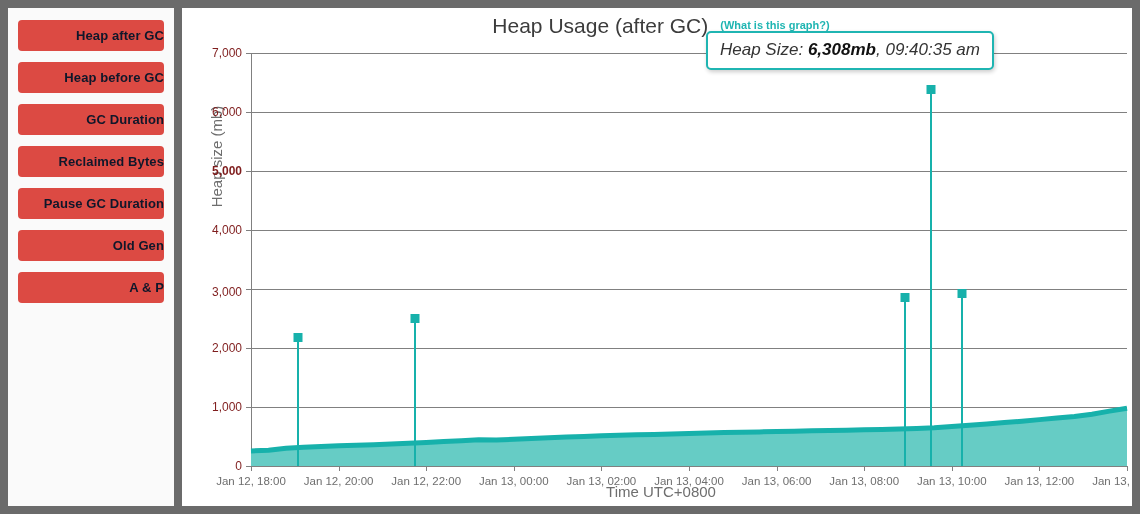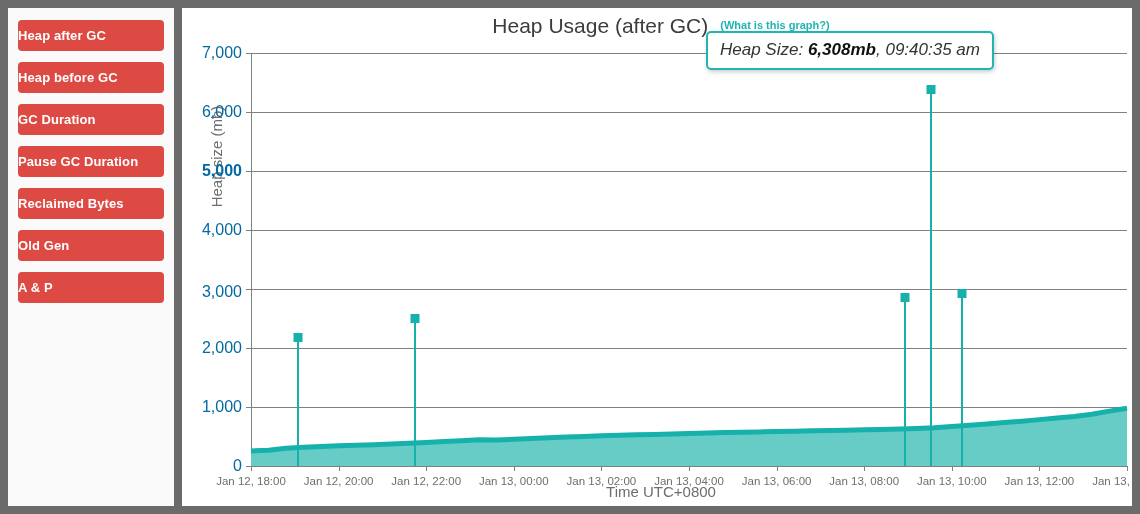--- a/index.html
+++ b/index.html
@@ -23,25 +23,25 @@
     background:#fafafa;
     border-right:8px solid #6b6b6b;
     box-sizing:border-box;
   }
   .btn-list{padding:12px 10px 0 10px;}
   .nav-btn{
     display:block;width:100%;box-sizing:border-box;
     height:31px;line-height:31px;
     margin-bottom:11px;
     background:#dc4a43;
-    color:#ffffff;
+    color:#0f172a;
     border:none;border-radius:4px;
     font-family:"Liberation Sans",sans-serif;
     font-size:13px;font-weight:bold;
-    text-align:left;
+    text-align:right;
     cursor:pointer;
     letter-spacing:.1px;
     padding:0;
   }
 
   
   .chart-panel{
     position:absolute;left:182px;top:0;right:0;bottom:0;
     background:#ffffff;
     overflow:hidden;
@@ -95,21 +95,21 @@
     background:#808080;
   }
   .yaxis-line{
     position:absolute;left:0;top:0;width:1px;height:100%;
     background:#808080;
   }
   .ytick-label{
     position:absolute;
     right:100%;margin-right:9px;
     transform:translateY(-50%);
-    font-size:16px;color:#0369a1;
+    font-size:12px;color:#7f1d1d;
     white-space:nowrap;
   }
   .ytick-mark{
     position:absolute;left:-5px;width:6px;height:1px;background:#808080;
   }
   .xtick-mark{
     position:absolute;top:100%;width:1px;height:5px;background:#808080;
   }
   .xtick-label{
     position:absolute;top:100%;margin-top:9px;
@@ -151,22 +151,22 @@
 <body>
 
 <div id="root">
   <div class="page">
 
     <div class="sidebar">
       <div class="btn-list" id="sidebar-buttons">
           <button class="nav-btn">Heap after GC</button>
           <button class="nav-btn">Heap before GC</button>
           <button class="nav-btn">GC Duration</button>
+          <button class="nav-btn">Reclaimed Bytes</button>
           <button class="nav-btn">Pause GC Duration</button>
-          <button class="nav-btn">Reclaimed Bytes</button>
           <button class="nav-btn">Old Gen</button>
           <button class="nav-btn">A &amp; P</button>
         </div>
     </div>
 
     <div class="chart-panel">
 
       <div class="chart-title">
         <span>Heap Usage (after GC)</span><a class="graph-link" href="#">(What is this graph?)</a>
       </div>

